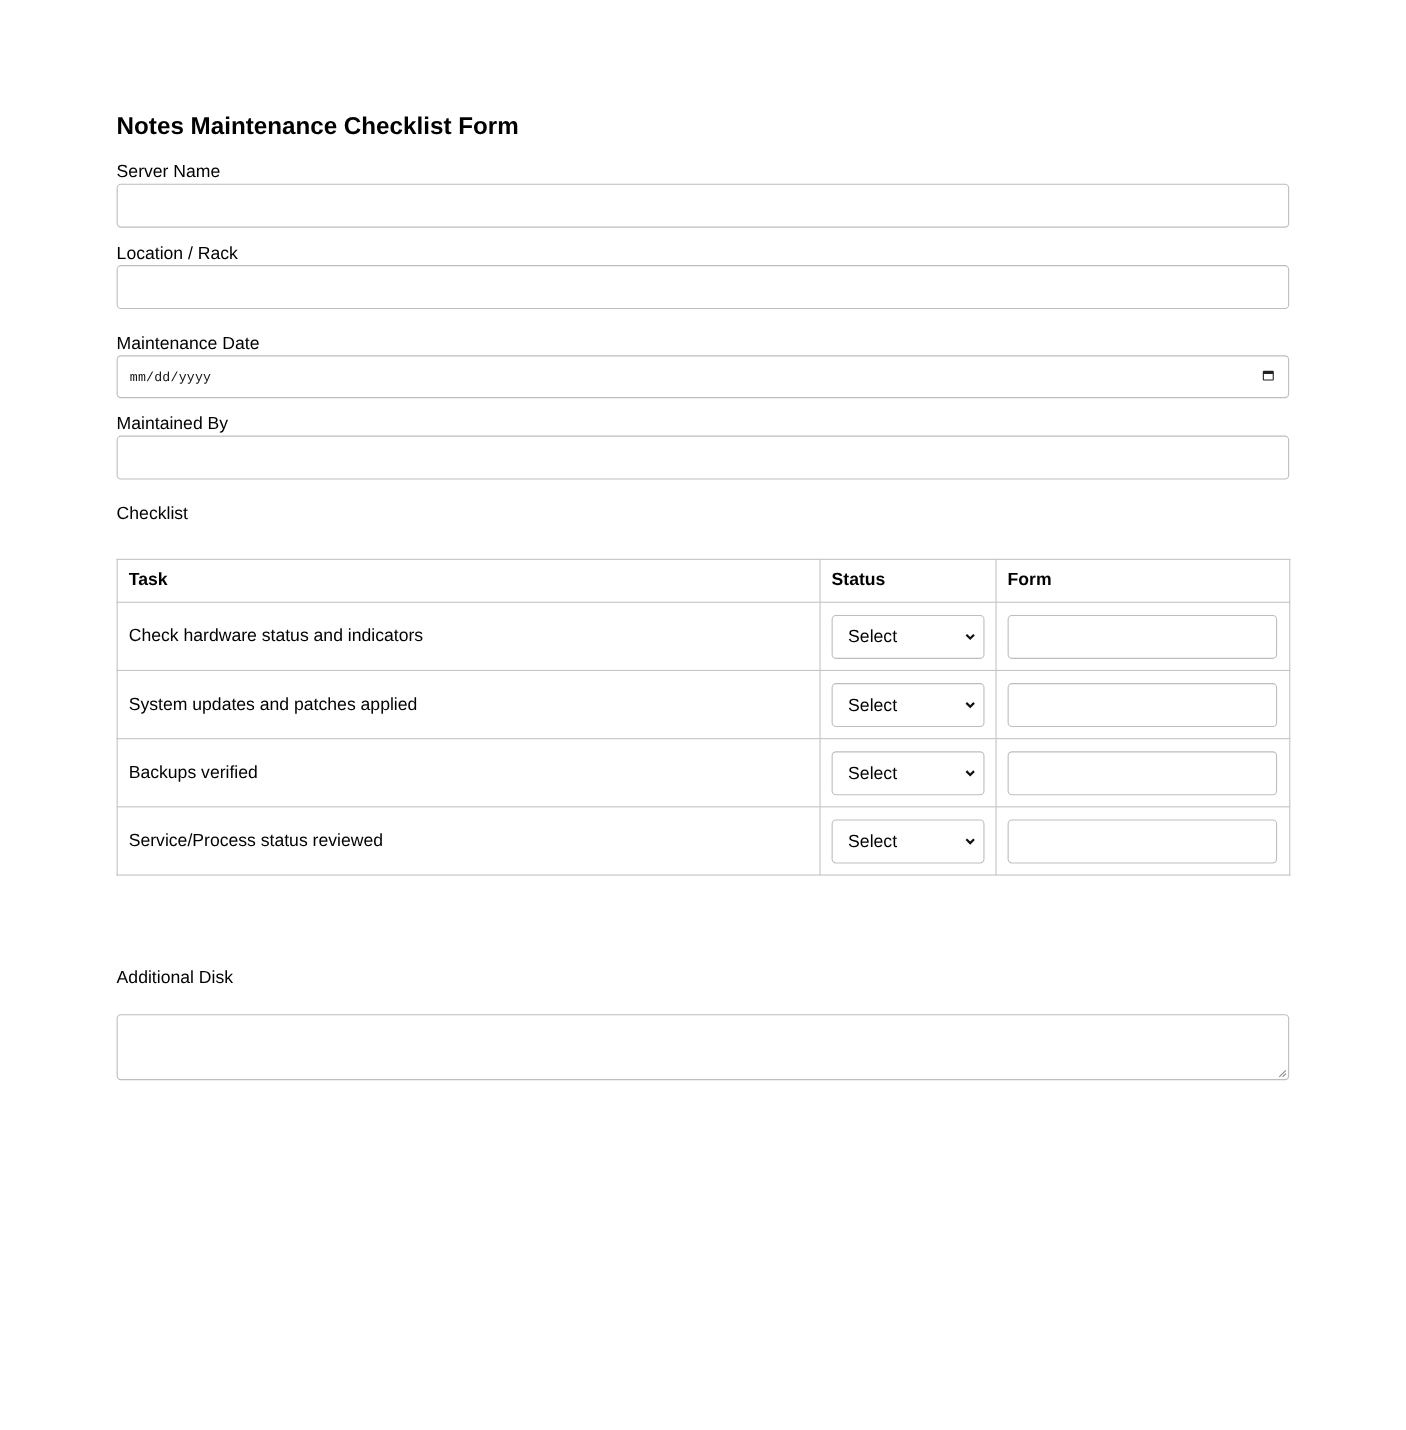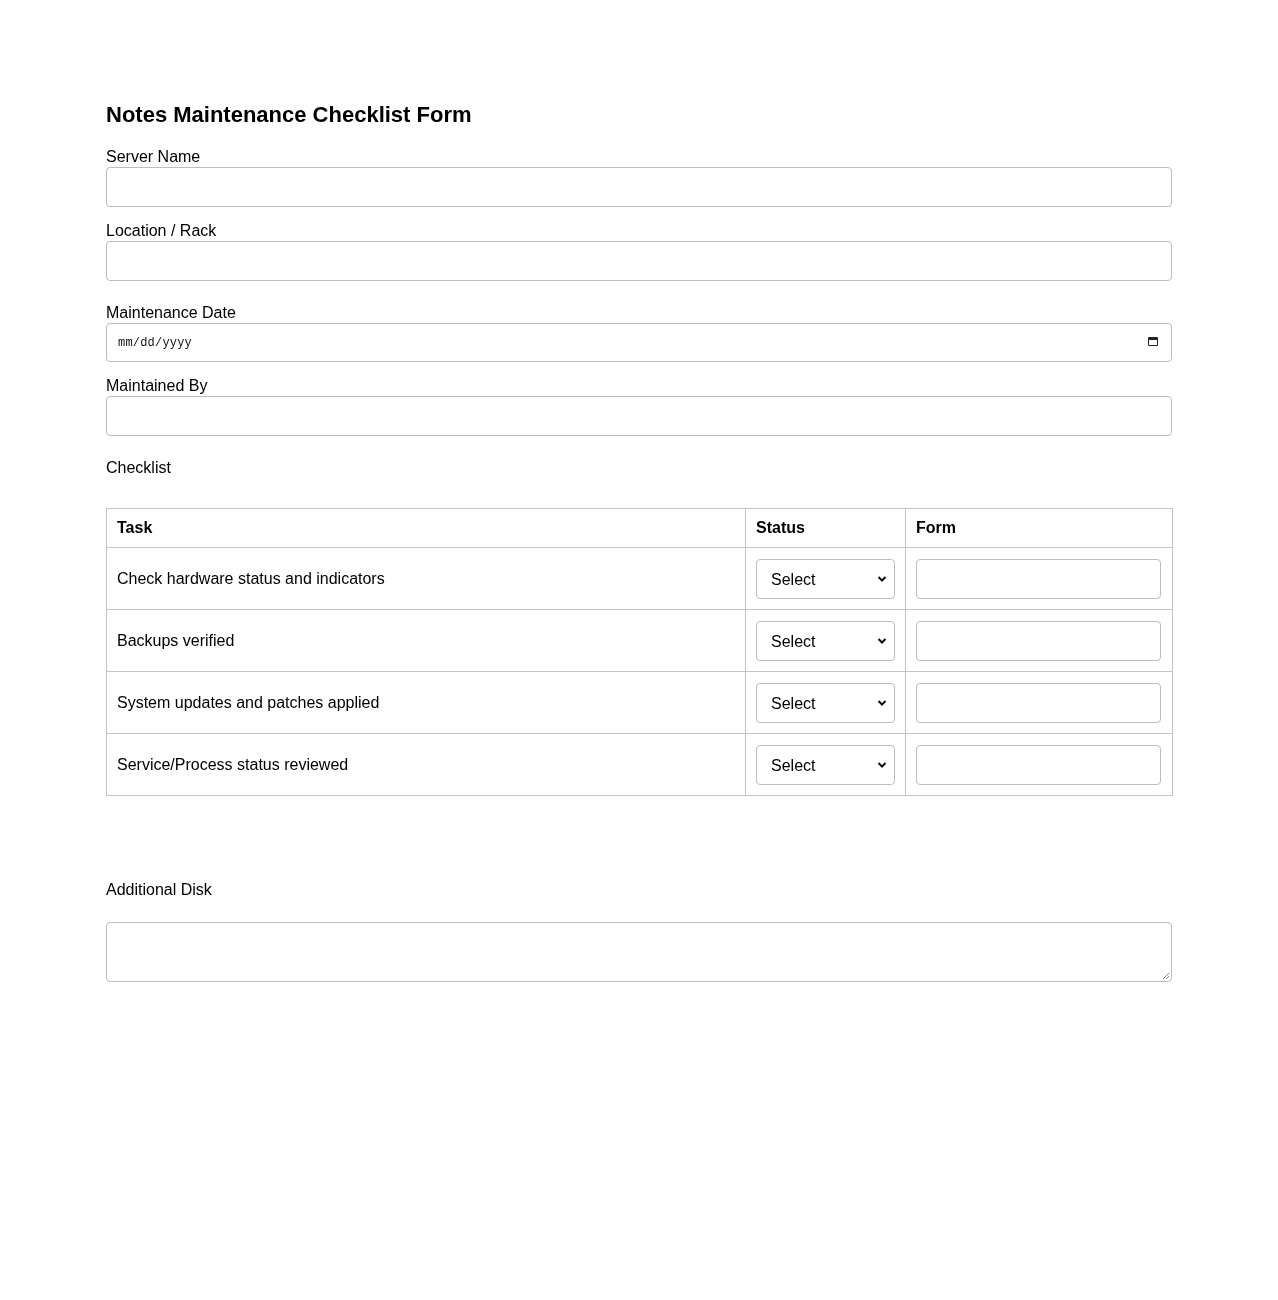--- a/index.html
+++ b/index.html
@@ -195,35 +195,35 @@
             <svg class="chev" viewBox="0 0 10 10">
                 <path d="M1.5 3 L5 6.5 L8.5 3" fill="none" stroke="#111" stroke-width="2"></path>
               </svg>
           </div>
         </td>
         <td>
           <input class="notes-input" type="text" value="" style="">
         </td>
       </tr>
       <tr>
+        <td>System updates and patches applied</td>
+        <td>
+          <div class="status-select">
+            <span class="sel-text">Select</span>
+            <svg class="chev" viewBox="0 0 10 10">
+                <path d="M1.5 3 L5 6.5 L8.5 3" fill="none" stroke="#111" stroke-width="2"></path>
+              </svg>
+          </div>
+        </td>
+        <td>
+          <input class="notes-input" type="text" value="" style="">
+        </td>
+      </tr>
+      <tr>
         <td>Backups verified</td>
-        <td>
-          <div class="status-select">
-            <span class="sel-text">Select</span>
-            <svg class="chev" viewBox="0 0 10 10">
-                <path d="M1.5 3 L5 6.5 L8.5 3" fill="none" stroke="#111" stroke-width="2"></path>
-              </svg>
-          </div>
-        </td>
-        <td>
-          <input class="notes-input" type="text" value="" style="">
-        </td>
-      </tr>
-      <tr>
-        <td>System updates and patches applied</td>
         <td>
           <div class="status-select">
             <span class="sel-text">Select</span>
             <svg class="chev" viewBox="0 0 10 10">
                 <path d="M1.5 3 L5 6.5 L8.5 3" fill="none" stroke="#111" stroke-width="2"></path>
               </svg>
           </div>
         </td>
         <td>
           <input class="notes-input" type="text" value="" style="">

